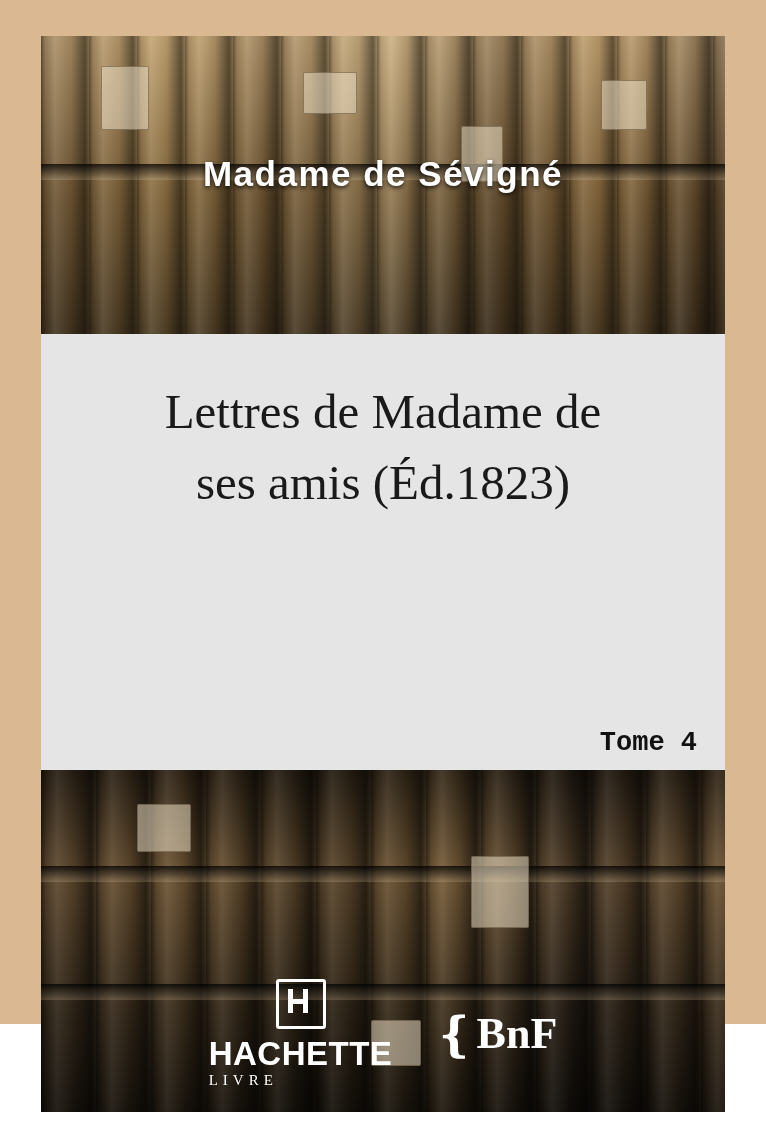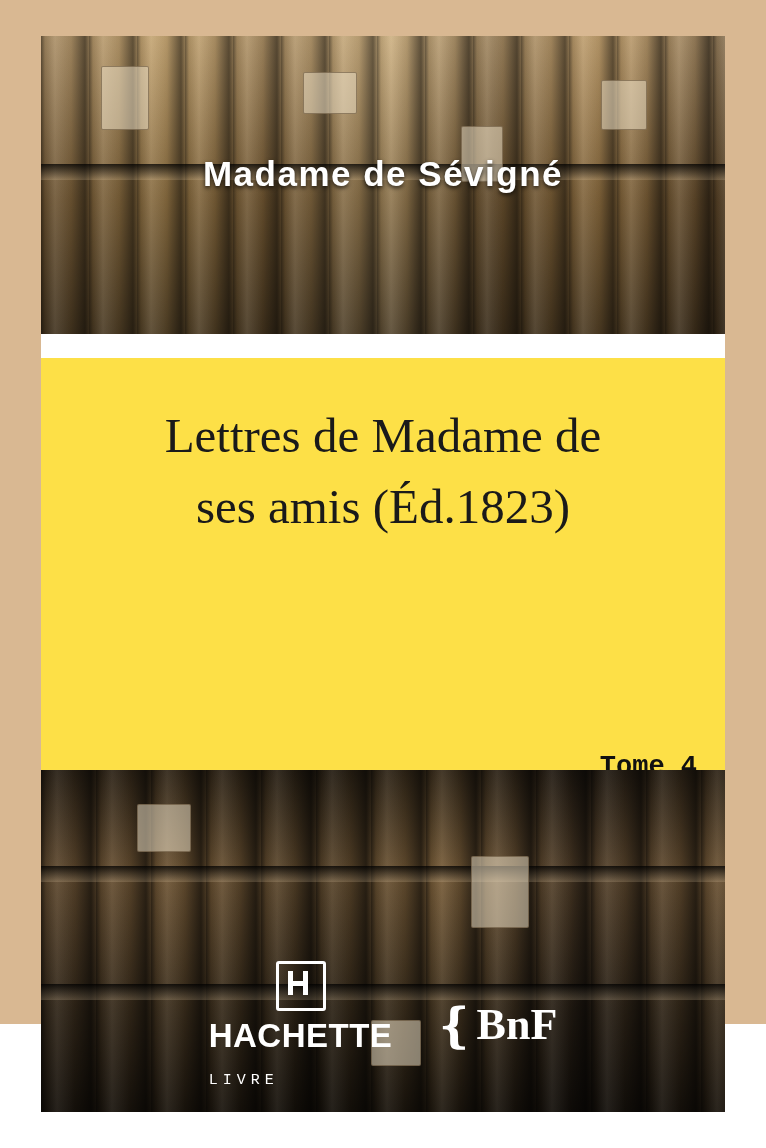--- a/index.html
+++ b/index.html
@@ -119,22 +119,21 @@
     white-space: nowrap;
   }
 
   
   .title-area {
     position: absolute;
     left: 0;
     top: 298px;
     width: 684px;
     height: 436px;
-    background: #fde047;
-    margin-top: 24px;
+    background: #e5e5e5;
   }
   .book-title {
     position: absolute;
     left: 30px;
     top: 42px;
     width: 624px;
     text-align: center;
     font-family: "Liberation Serif", serif;
     font-size: 49px;
     line-height: 71px;
@@ -202,25 +201,25 @@
     line-height: 1;
   }
   .hachette-main {
     font-family: "Liberation Sans", sans-serif;
     font-weight: bold;
     font-size: 33px;
     color: #ffffff;
     letter-spacing: 0.5px;
   }
   .hachette-sub {
-    font-family: Liberation Mono, monospace;
+    font-family: Liberation Serif, serif;
     font-size: 15px;
     letter-spacing: 5px;
     color: #ffffff;
-    margin-top: 21px;
+    margin-top: 3px;
   }
   .bnf-logo {
     display: flex;
     align-items: center;
     font-family: "Liberation Serif", serif;
     font-size: 44px;
     font-weight: bold;
     color: #ffffff;
   }
   .bnf-brace {

